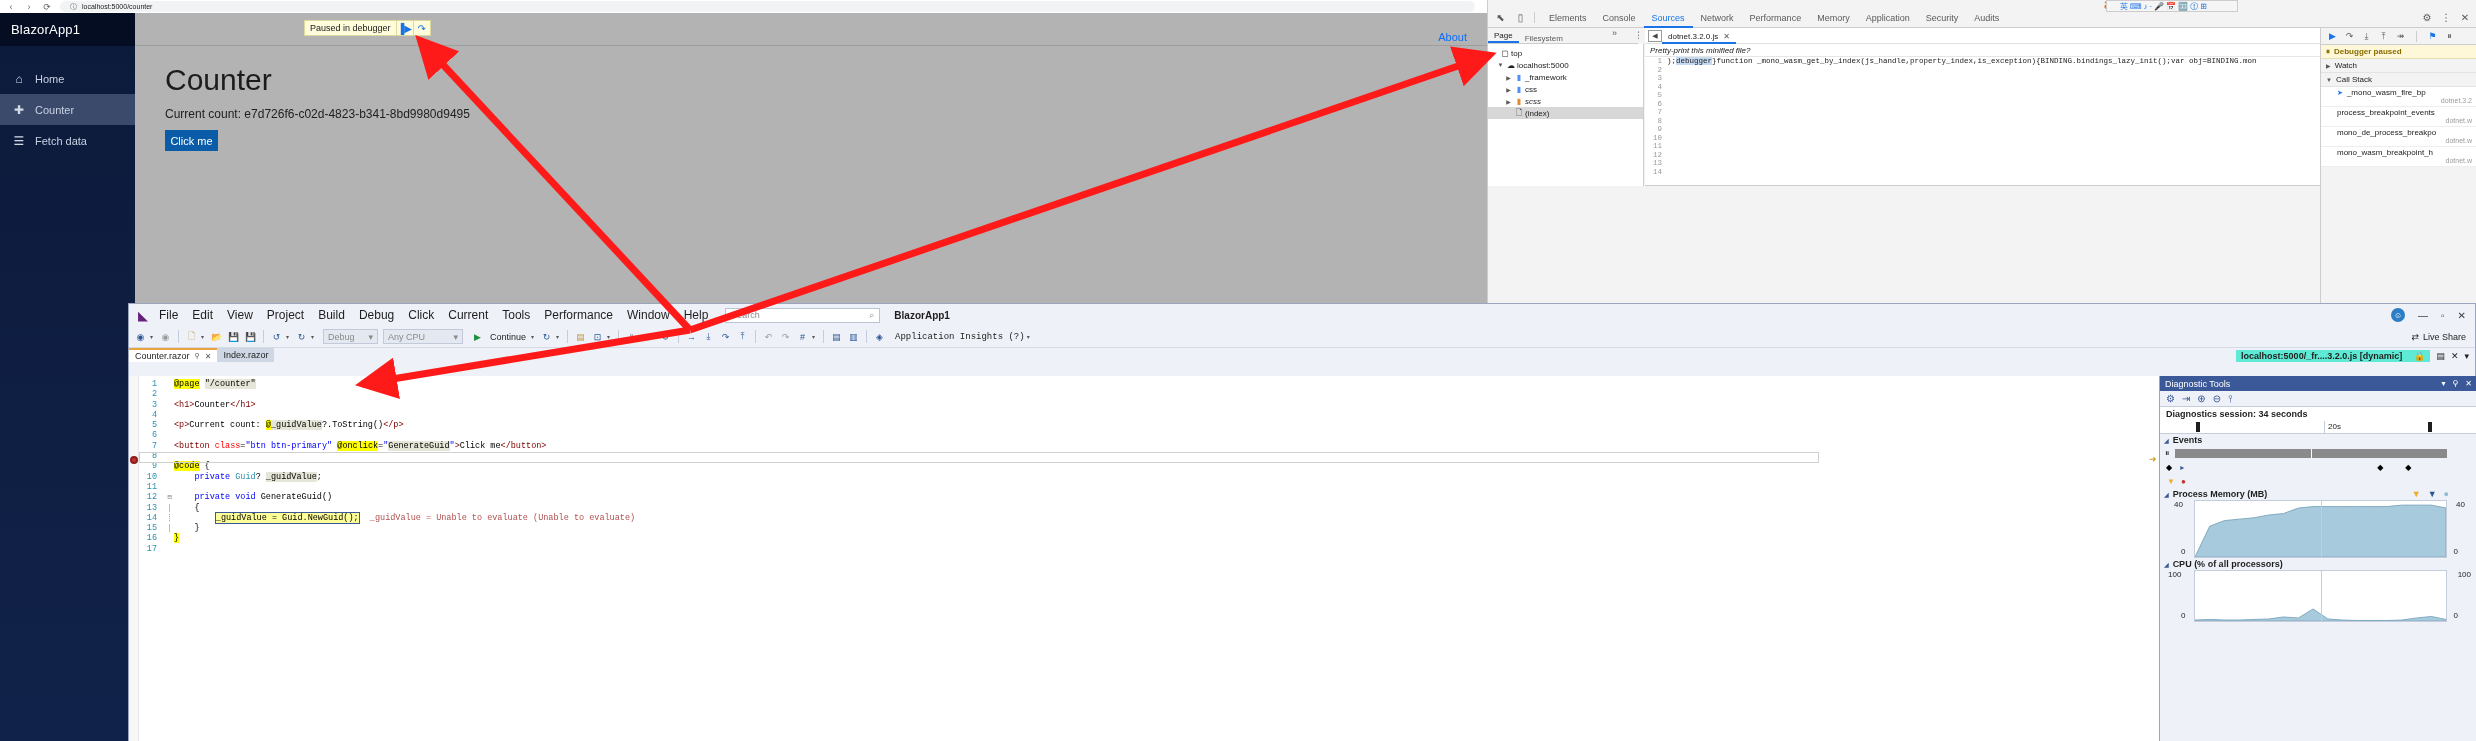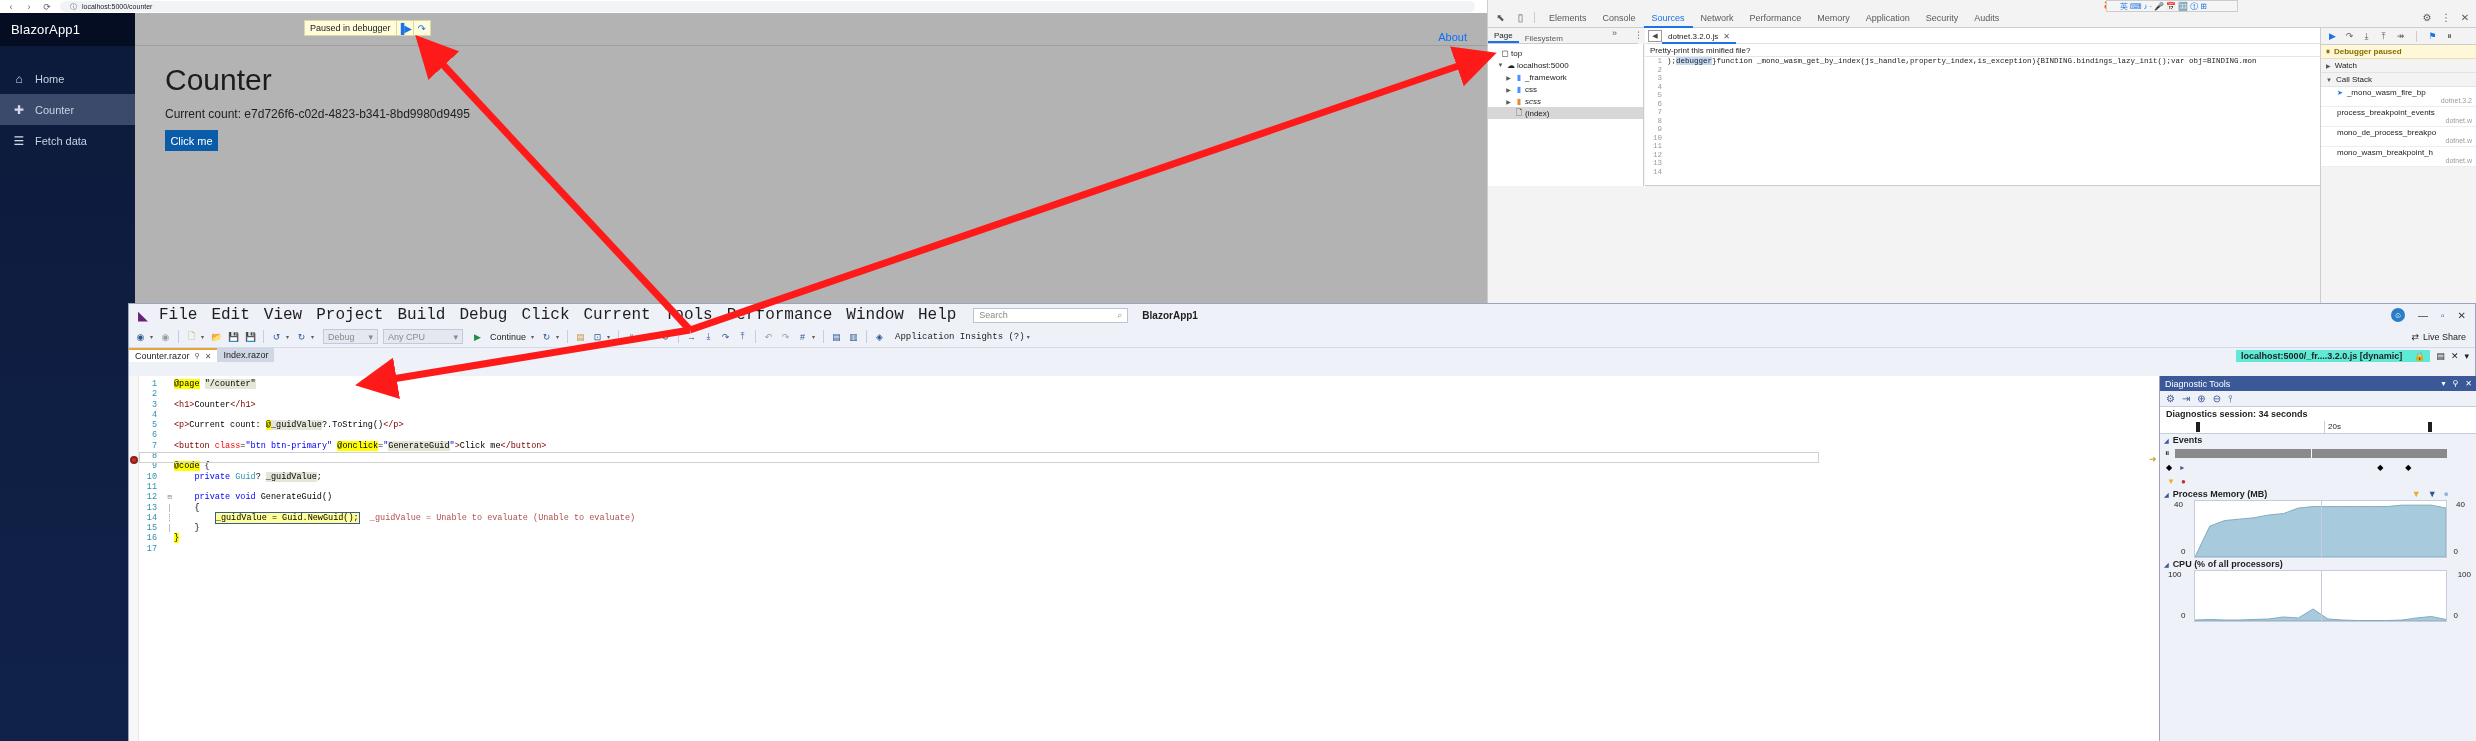--- a/index.html
+++ b/index.html
@@ -74,21 +74,21 @@
 
   #dt-editor { position:absolute; left:157px; top:28px; width:832px; height:158px; background:#fff;
      border-bottom:1px solid #cdcdcd; }
   #ed-tabbar { height:16px; display:flex; align-items:center; border-bottom:1px solid #e0e0e0; }
   #ed-back { width:14px; height:12px; margin-left:3px; border:1px solid #9a9a9a;
      display:flex; align-items:center; justify-content:center; font-size:7px; color:#444; }
   .ed-tab { font-size:8px; color:#202124; padding:0 6px; height:16px; line-height:17px;
      border-bottom:2px solid #1a73e8; display:flex; align-items:flex-start; gap:5px; }
   .ed-close { font-size:8px; color:#5a5a5a; }
   #prettybar { height:13px; background:#fff; border-bottom:1px solid #e6e6e6;
-     display:flex; align-items:center; justify-content:space-between; padding:0 5px; }
+     display:flex; align-items:center; justify-content:space-between; padding:0 5px;font-style:italic; }
   #prettybar .pp { font-size:8px; color:#202124; }
   #prettybar .rt { font-size:7px; color:#5a5a5a; display:flex; align-items:center; gap:6px; }
   #codearea { font-family:"Liberation Mono", monospace; font-size:7.5px; }
   .cl { display:flex; height:8.5px; line-height:8.5px; }
   .cl .ln { width:22px; text-align:right; color:#9a9a9a; padding-right:5px; flex:none; }
   .cl .src { color:#202124; white-space:pre; overflow:hidden; }
   .hl { background:#c5d9f1; }
 
   #dt-sidepanel { position:absolute; left:832px; top:28px; width:157px; height:713px;
      background:#f3f3f3; border-left:1px solid #cdcdcd; }
@@ -117,21 +117,21 @@
   #imebar .ii { font-size:8px; color:#1a73e8; }
   #ime-logo { position:absolute; left:2104px; top:-1px; width:15px; height:14px; color:#ff6a00;
      font-size:11px; font-weight:bold; }
 
   
   #vs { position:absolute; left:128px; top:303px; width:2348px; height:438px;
      background:#eef1f7; border:1px solid #9ba6bd; }
   #vs-menubar { height:22px; background:#eef1f7; display:flex; align-items:center; }
   #vs-logo { width:18px; height:14px; margin-left:5px; color:#68217a; font-size:13px;
      display:flex; align-items:center; justify-content:center; }
-  .vs-menu { font-size:16px; color:#1e1e1e; padding:0 7px;font-family:Liberation Mono, monospace; }
+  .vs-menu { font-size:12px; color:#1e1e1e; padding:0 7px; }
   #vs-search { width:155px; height:15px; background:#fff; border:1px solid #bcc4d4; margin-left:10px;
      display:flex; align-items:center; padding:0 5px; font-size:9px; color:#8a8a8a;
      justify-content:space-between; }
   #vs-projname { font-size:10px; color:#1e1e1e; font-weight:bold; margin-left:14px; }
   #vs-wbtns { margin-left:auto; display:flex; align-items:center; gap:13px; padding-right:9px; }
   .wbtn { font-size:10px; color:#3c3c3c; }
   #vs-feedback { width:14px; height:14px; border-radius:50%; background:#2b7ec5; color:#fff;
      font-size:8px; display:flex; align-items:center; justify-content:center; }
 
   #vs-toolbar { height:22px; background:#eef1f7; display:flex; align-items:center; gap:2px;

